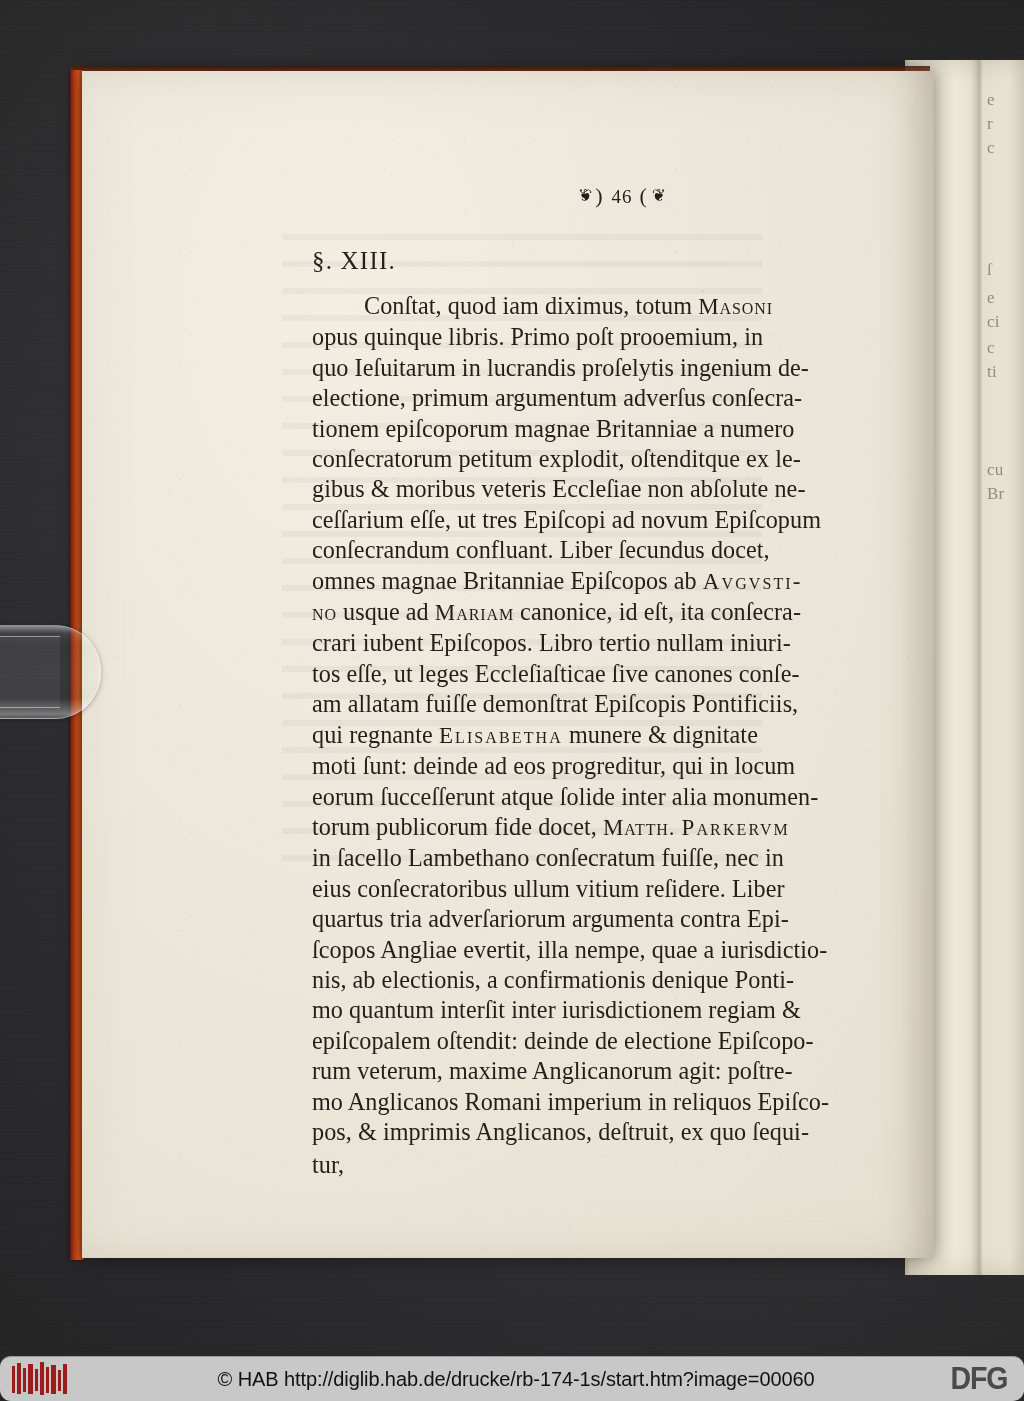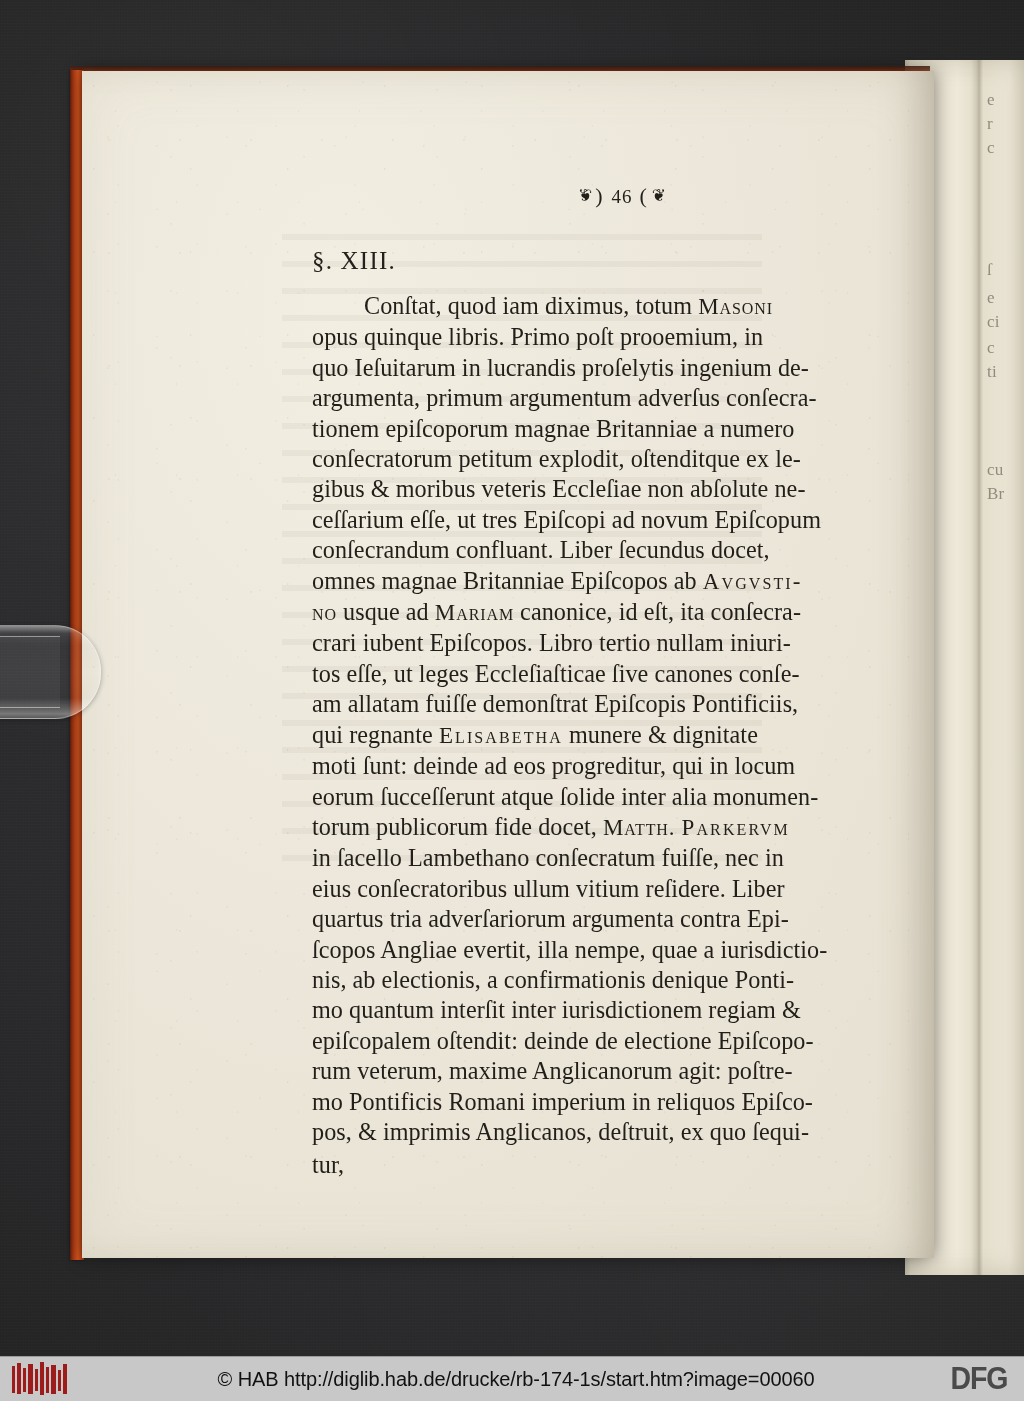--- a/index.html
+++ b/index.html
@@ -222,20 +222,21 @@
   #footer {
     position: absolute;
     left: 0;
     bottom: 0;
     width: 1024px;
     height: 44px;
     background: #c8c8c8;
     border-top: 1px solid #9a9a9a;
     display: flex;
     align-items: center;
+    border-radius: 11px;
   }
   #barcode-logo {
     width: 74px;
     height: 34px;
     margin-left: 10px;
     flex: 0 0 auto;
     display: flex;
     align-items: center;
     justify-content: center;
   }
@@ -292,21 +293,21 @@
       <div class="folio-line">
         <span class="orn orn-left">❦</span><span class="folio-paren">)</span><span class="folio-num">46</span><span class="folio-paren">(</span><span class="orn">❦</span>
       </div>
 
       <div class="section-head">§. XIII.</div>
 
       <div id="body-text">
           <div class="body-line indent"><span>Conſtat, quod iam diximus, totum </span><span class="sc">Masoni</span></div>
           <div class="body-line"><span>opus quinque libris.  Primo poſt prooemium, in</span></div>
           <div class="body-line"><span>quo Ieſuitarum in lucrandis proſelytis ingenium de-</span></div>
-          <div class="body-line"><span>argumenta, primum argumentum adverſus conſecra-</span></div>
+          <div class="body-line"><span>electione, primum argumentum adverſus conſecra-</span></div>
           <div class="body-line"><span>tionem epiſcoporum magnae Britanniae a numero</span></div>
           <div class="body-line"><span>conſecratorum petitum explodit, oſtenditque ex le-</span></div>
           <div class="body-line"><span>gibus &amp; moribus veteris Eccleſiae non abſolute ne-</span></div>
           <div class="body-line"><span>ceſſarium eſſe, ut tres Epiſcopi ad novum Epiſcopum</span></div>
           <div class="body-line"><span>conſecrandum confluant.   Liber ſecundus docet,</span></div>
           <div class="body-line"><span>omnes magnae Britanniae Epiſcopos ab </span><span class="sc wide">Avgvsti-</span></div>
           <div class="body-line"><span class="sc">no</span><span> usque ad </span><span class="sc">Mariam</span><span> canonice, id eſt, ita conſecra-</span></div>
           <div class="body-line"><span>crari iubent Epiſcopos.   Libro tertio nullam iniuri-</span></div>
           <div class="body-line"><span>tos eſſe, ut leges Eccleſiaſticae ſive canones conſe-</span></div>
           <div class="body-line"><span>am allatam fuiſſe demonſtrat Epiſcopis Pontificiis,</span></div>
@@ -315,21 +316,21 @@
           <div class="body-line"><span>eorum ſucceſſerunt atque ſolide inter alia monumen-</span></div>
           <div class="body-line"><span>torum publicorum fide docet, </span><span class="sc">Matth.</span><span> </span><span class="sc wide">Parkervm</span></div>
           <div class="body-line"><span>in ſacello Lambethano conſecratum fuiſſe, nec in</span></div>
           <div class="body-line"><span>eius conſecratoribus ullum vitium reſidere.   Liber</span></div>
           <div class="body-line"><span>quartus tria adverſariorum argumenta contra Epi-</span></div>
           <div class="body-line"><span>ſcopos Angliae evertit, illa nempe, quae a iurisdictio-</span></div>
           <div class="body-line"><span>nis, ab electionis, a confirmationis denique Ponti-</span></div>
           <div class="body-line"><span>mo quantum interſit inter iurisdictionem regiam &amp;</span></div>
           <div class="body-line"><span>epiſcopalem oſtendit: deinde de electione Epiſcopo-</span></div>
           <div class="body-line"><span>rum veterum, maxime Anglicanorum agit: poſtre-</span></div>
-          <div class="body-line"><span>mo Pontificis Romani imperium in reliquos Epiſco-</span></div>
+          <div class="body-line"><span>mo Anglicanos Romani imperium in reliquos Epiſco-</span></div>
           <div class="body-line"><span>pos, &amp; imprimis Anglicanos, deſtruit, ex quo ſequi-</span></div>
         </div>
 
       <div class="body-line catchword">tur,</div>
     </div>
   </div>
 
   <div id="clamp-arm"></div>
   <div id="clamp"></div>
 

